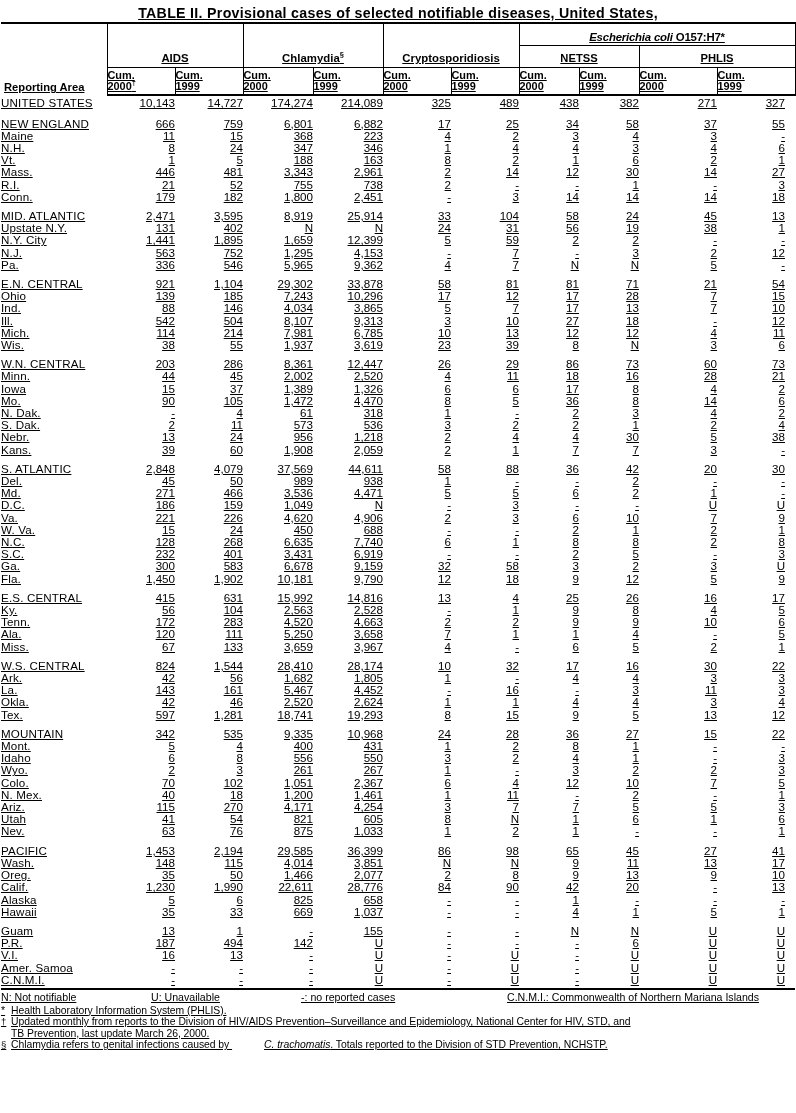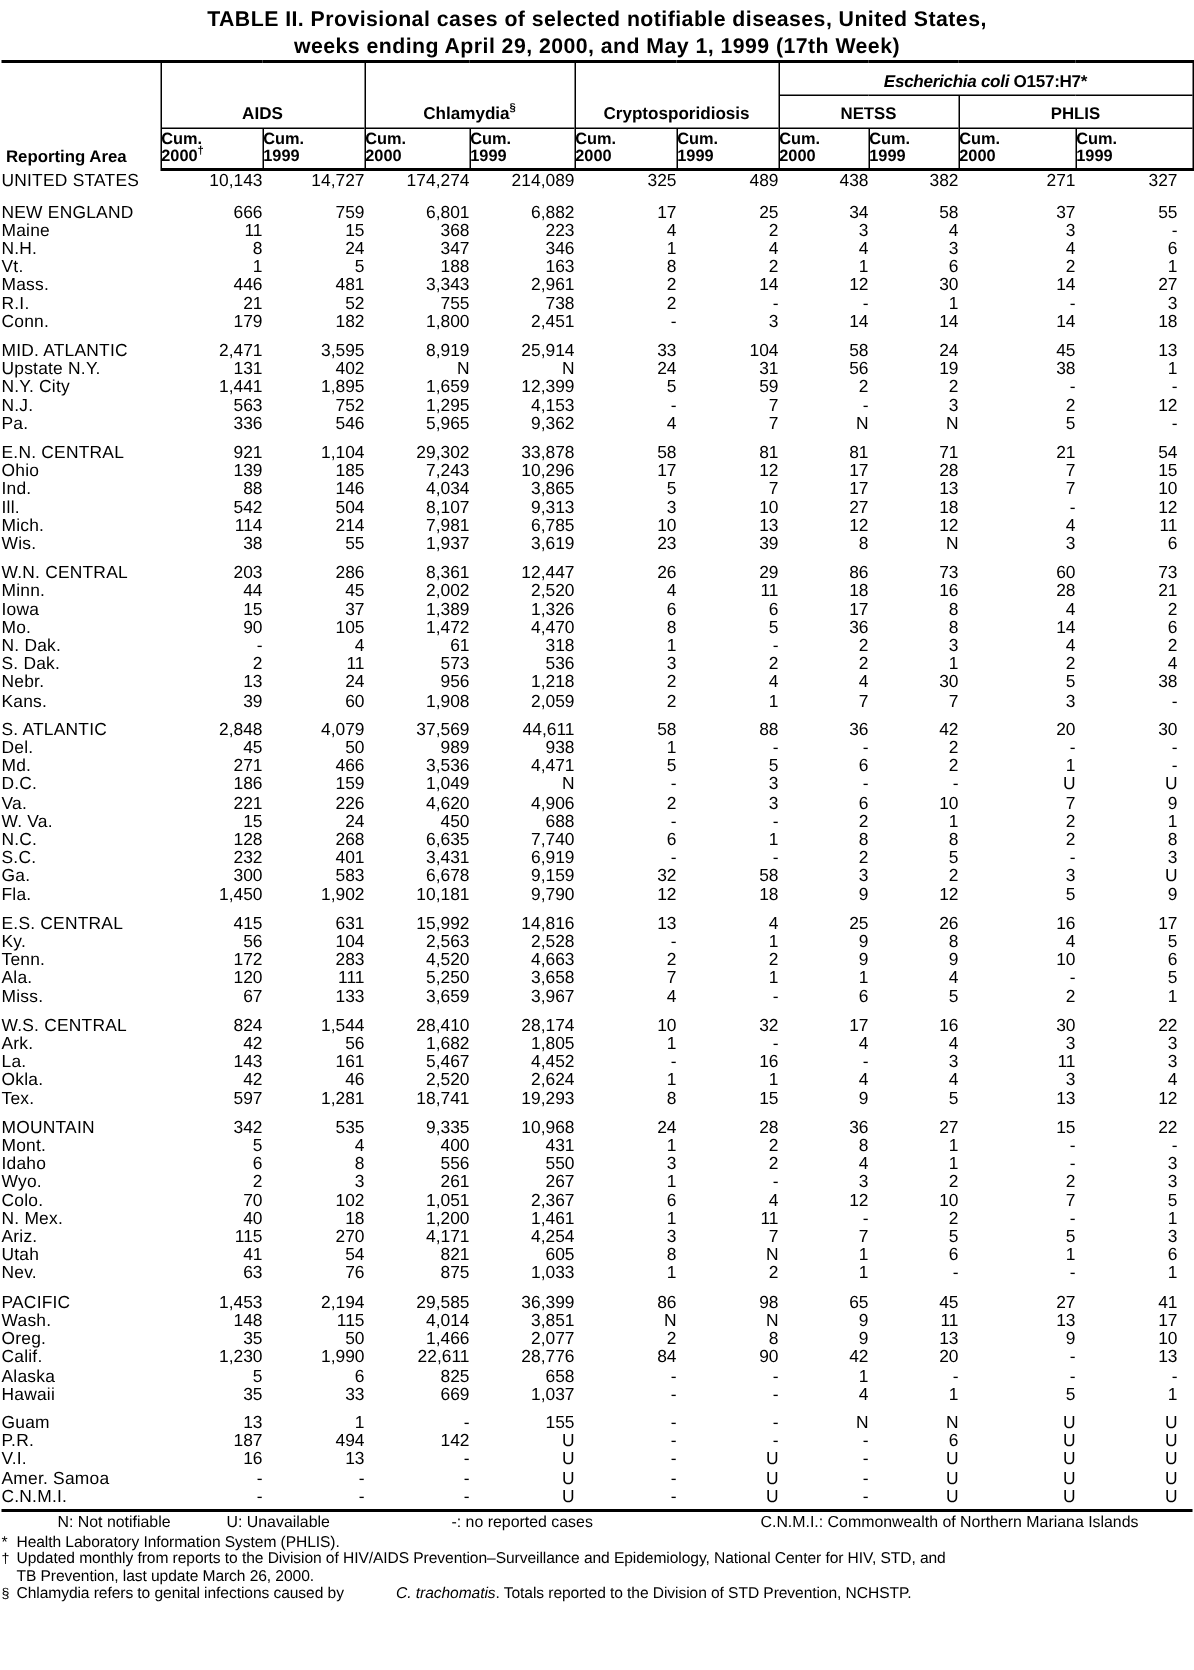--- a/index.html
+++ b/index.html
@@ -12,20 +12,21 @@
     height: 1113px;
     font-family: "Liberation Sans", sans-serif;
     color: #000000;
     -webkit-font-smoothing: none;
   }
   #page {
     position: relative;
     width: 796px;
     height: 1113px;
     overflow: hidden;
+    text-decoration: underline;
   }
 
   
   .title-block {
     text-align: center;
     font-weight: bold;
     font-size: 14.2px;
     line-height: 18px;
     letter-spacing: 0.3px;
     padding-top: 4px;
@@ -120,21 +121,21 @@
     padding-top: 2px;
     font-size: 10.4px;
     line-height: 11.6px;
   }
   .legend {
     display: flex;
     font-size: 10.6px;
     padding-bottom: 1px;
   }
   .legend span { white-space: nowrap; }
-  .lg1 { width: 150px; text-align: center; }
+  .lg1 { width: 150px; }
   .lg2 { width: 150px; }
   .lg3 { width: 206px; }
   .fn {
     display: flex;
     align-items: flex-start;
   }
   .fn-mark {
     width: 10px;
     flex: 0 0 10px;
     font-size: 10.5px;
@@ -153,21 +154,20 @@
     line-height: 0;
   }
 </style>
 </head>
 <body>
 
 <div id="page">
 
   <div class="title-block">
     <div class="title-line">TABLE II. Provisional  cases  of selected  notifiable  diseases,  United  States,</div>
-    <div class="title-line">weeks ending April 29, 2000, and May 1, 1999 (17th Week)</div>
   </div>
 
   <table class="main">
     <colgroup>
       <col style="width:106px">
       <col style="width:68px">
         <col style="width:68px">
       <col style="width:70px">
         <col style="width:70px">
       <col style="width:68px">

